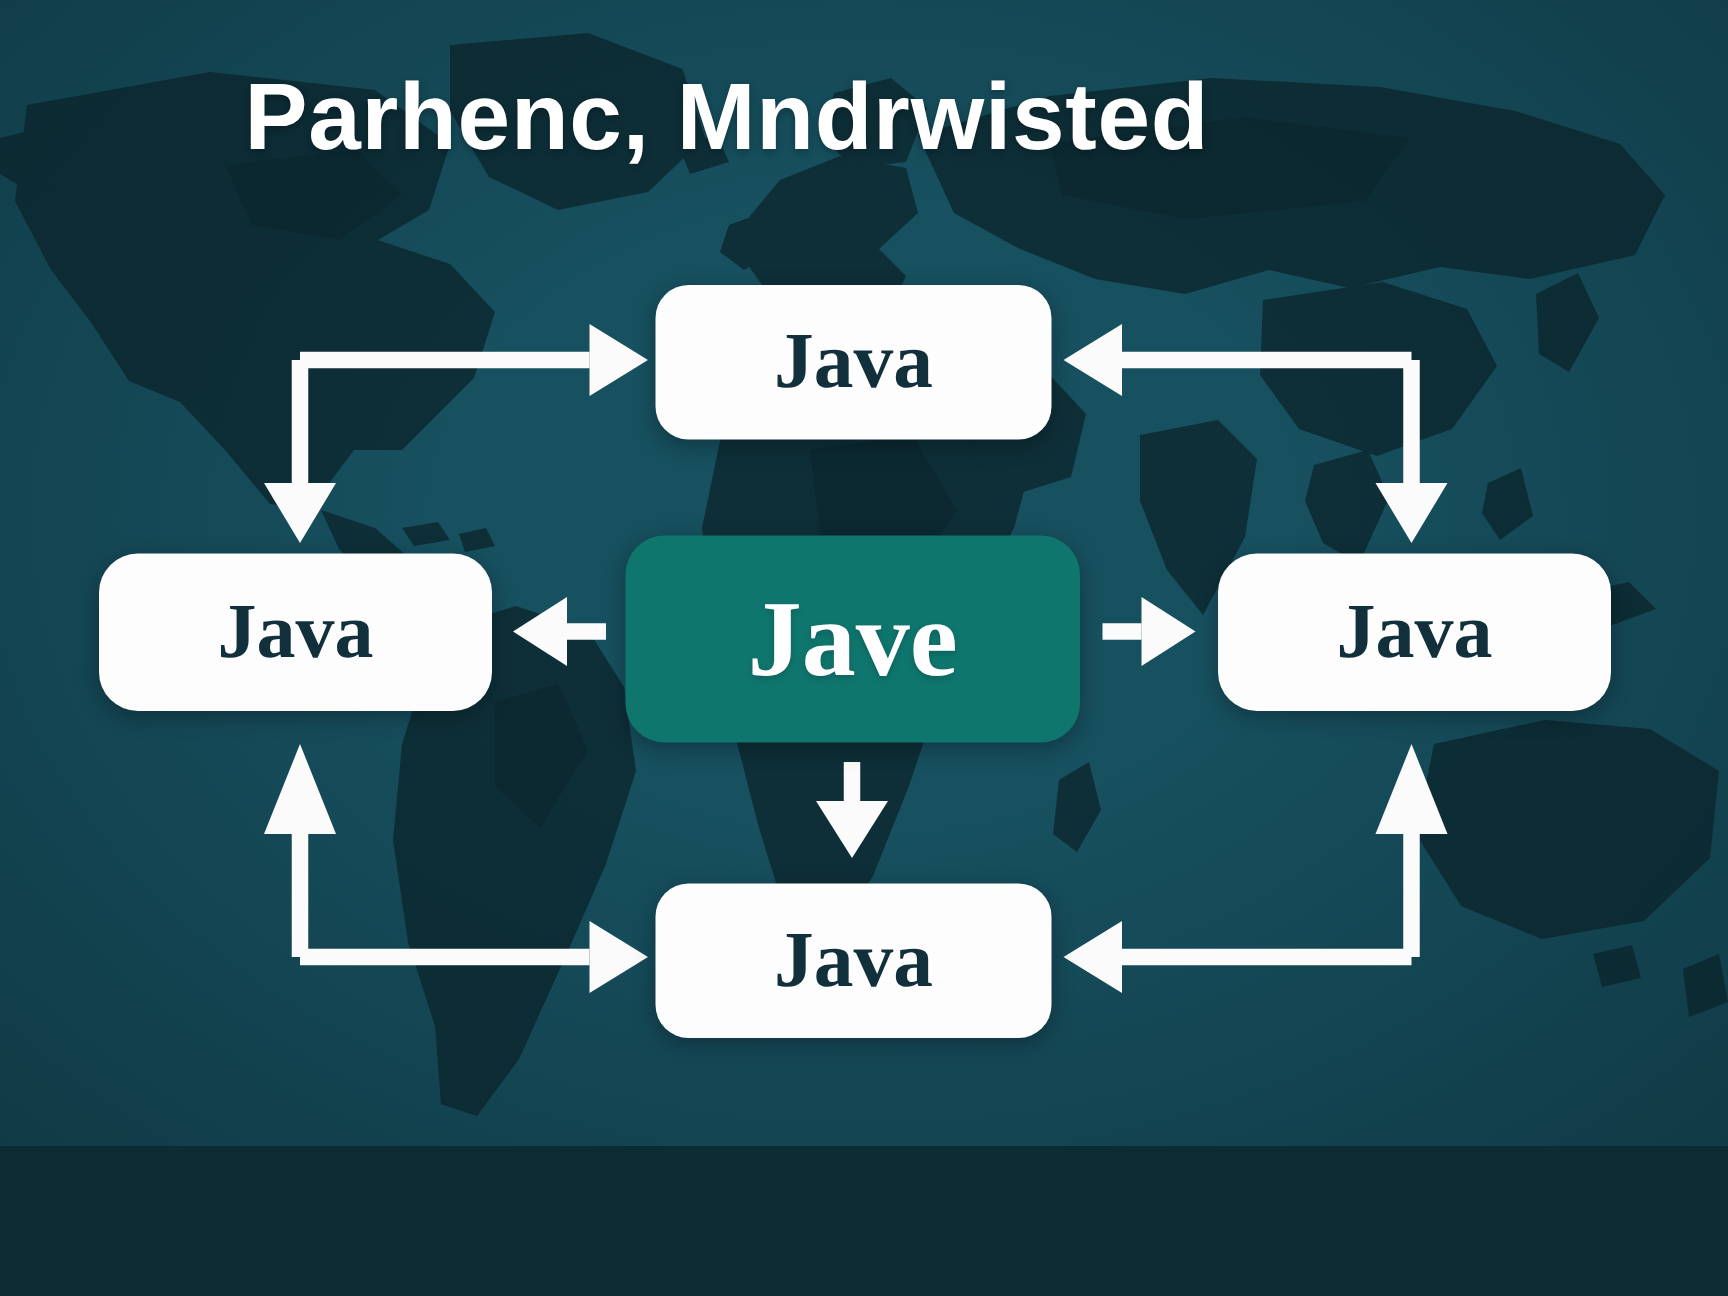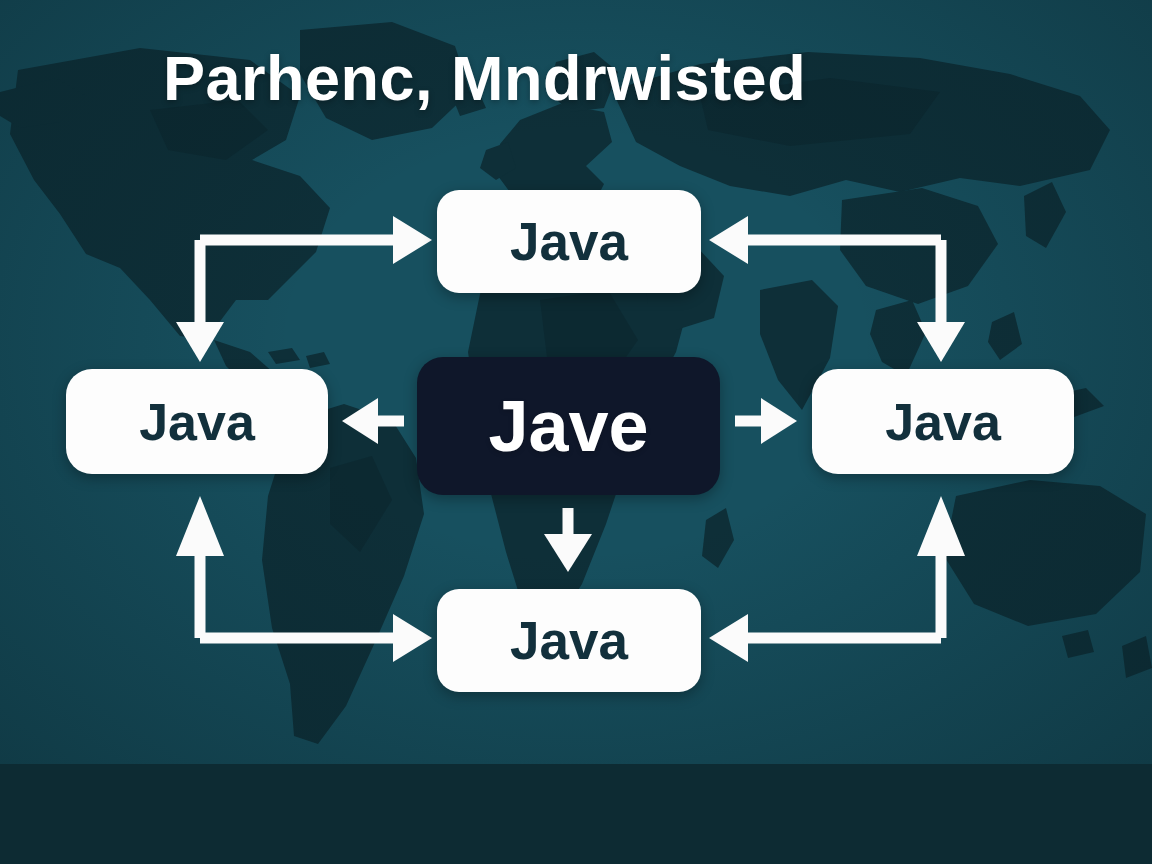--- a/index.html
+++ b/index.html
@@ -44,34 +44,35 @@
   }
   
   .node {
     position: absolute;
     display: flex;
     align-items: center;
     justify-content: center;
     border-radius: 22px;
     box-sizing: border-box;
     box-shadow: 0 4px 14px rgba(0,0,0,0.30);
+    font-family: Liberation Serif, serif;
   }
   .node .node-label {
     font-weight: 700;
     line-height: 1;
     white-space: nowrap;
   }
   .node.white {
     background: #fdfdfd;
   }
   .node.white .node-label {
     color: #12303c;
   }
   .node.accent {
-    background: #0f172a;
+    background: #0f766e;
     align-items: center;
   }
   .node.accent .node-label {
     color: #ffffff;
     text-shadow: 0 2px 5px rgba(0,0,0,0.18);
   }
 
   #node-top    { left: 437px; top: 190px; width: 264px; height: 103px; }
   #node-top .node-label    { font-size: 53px; }
 

